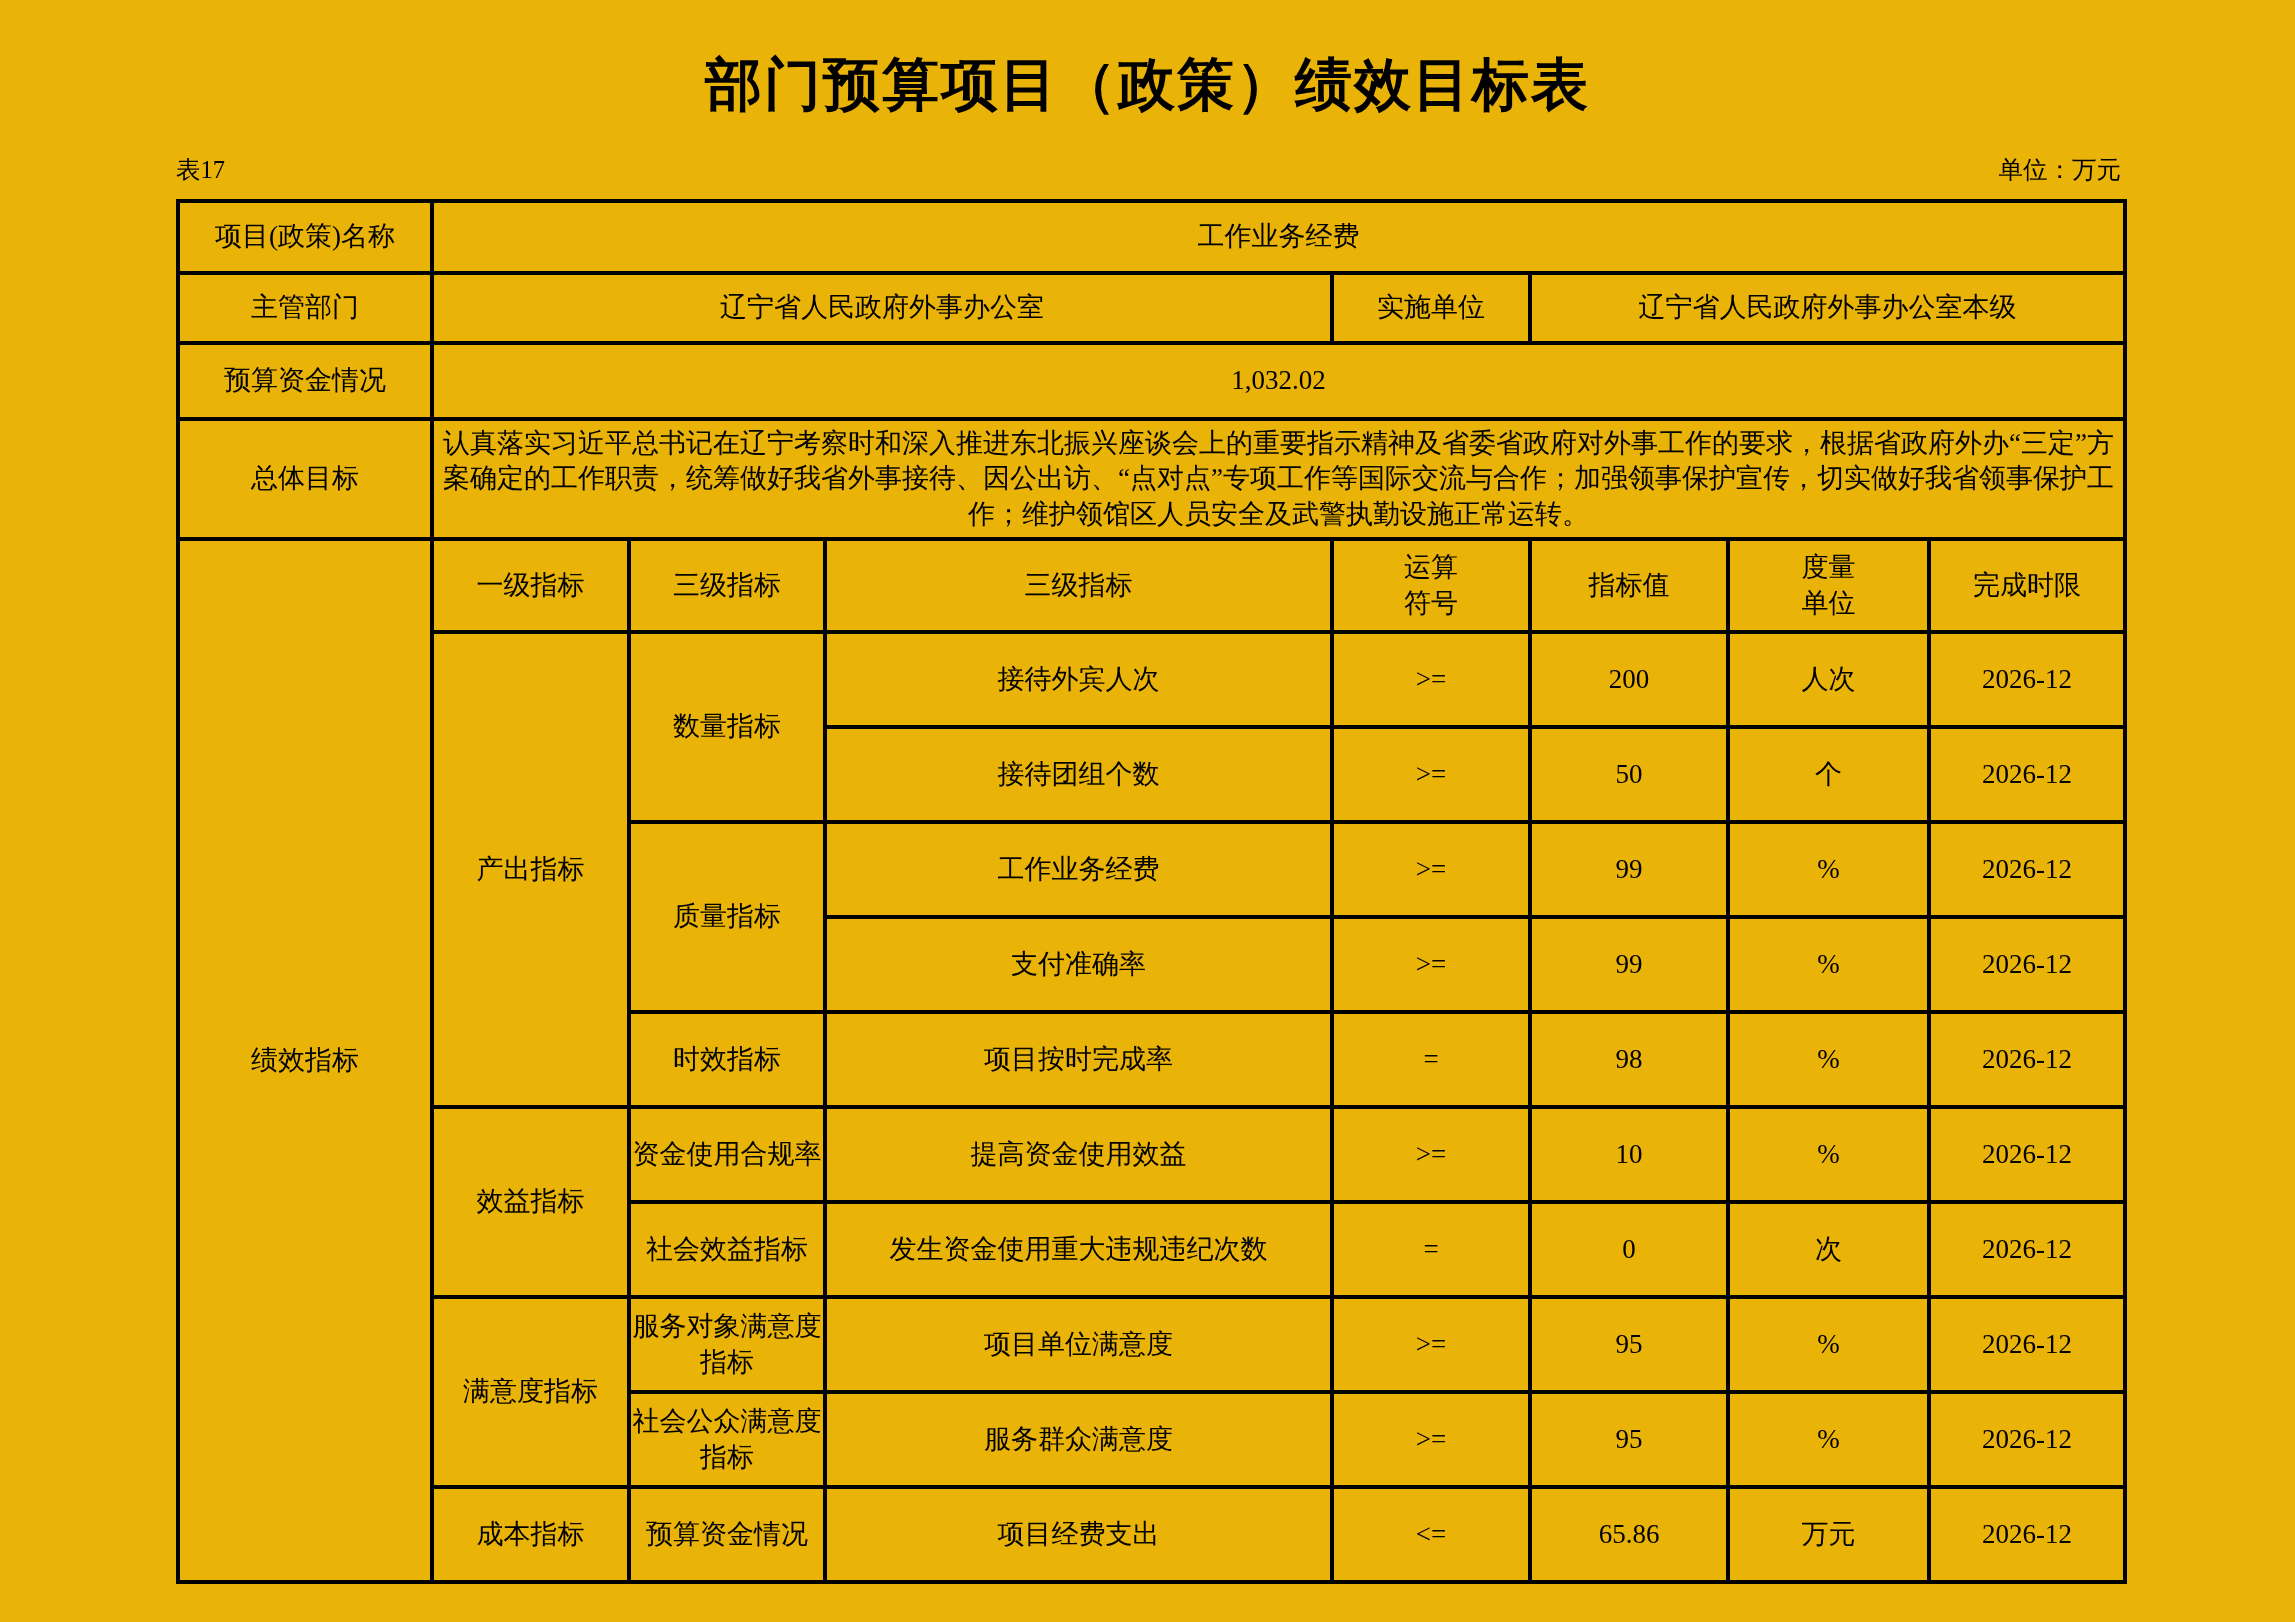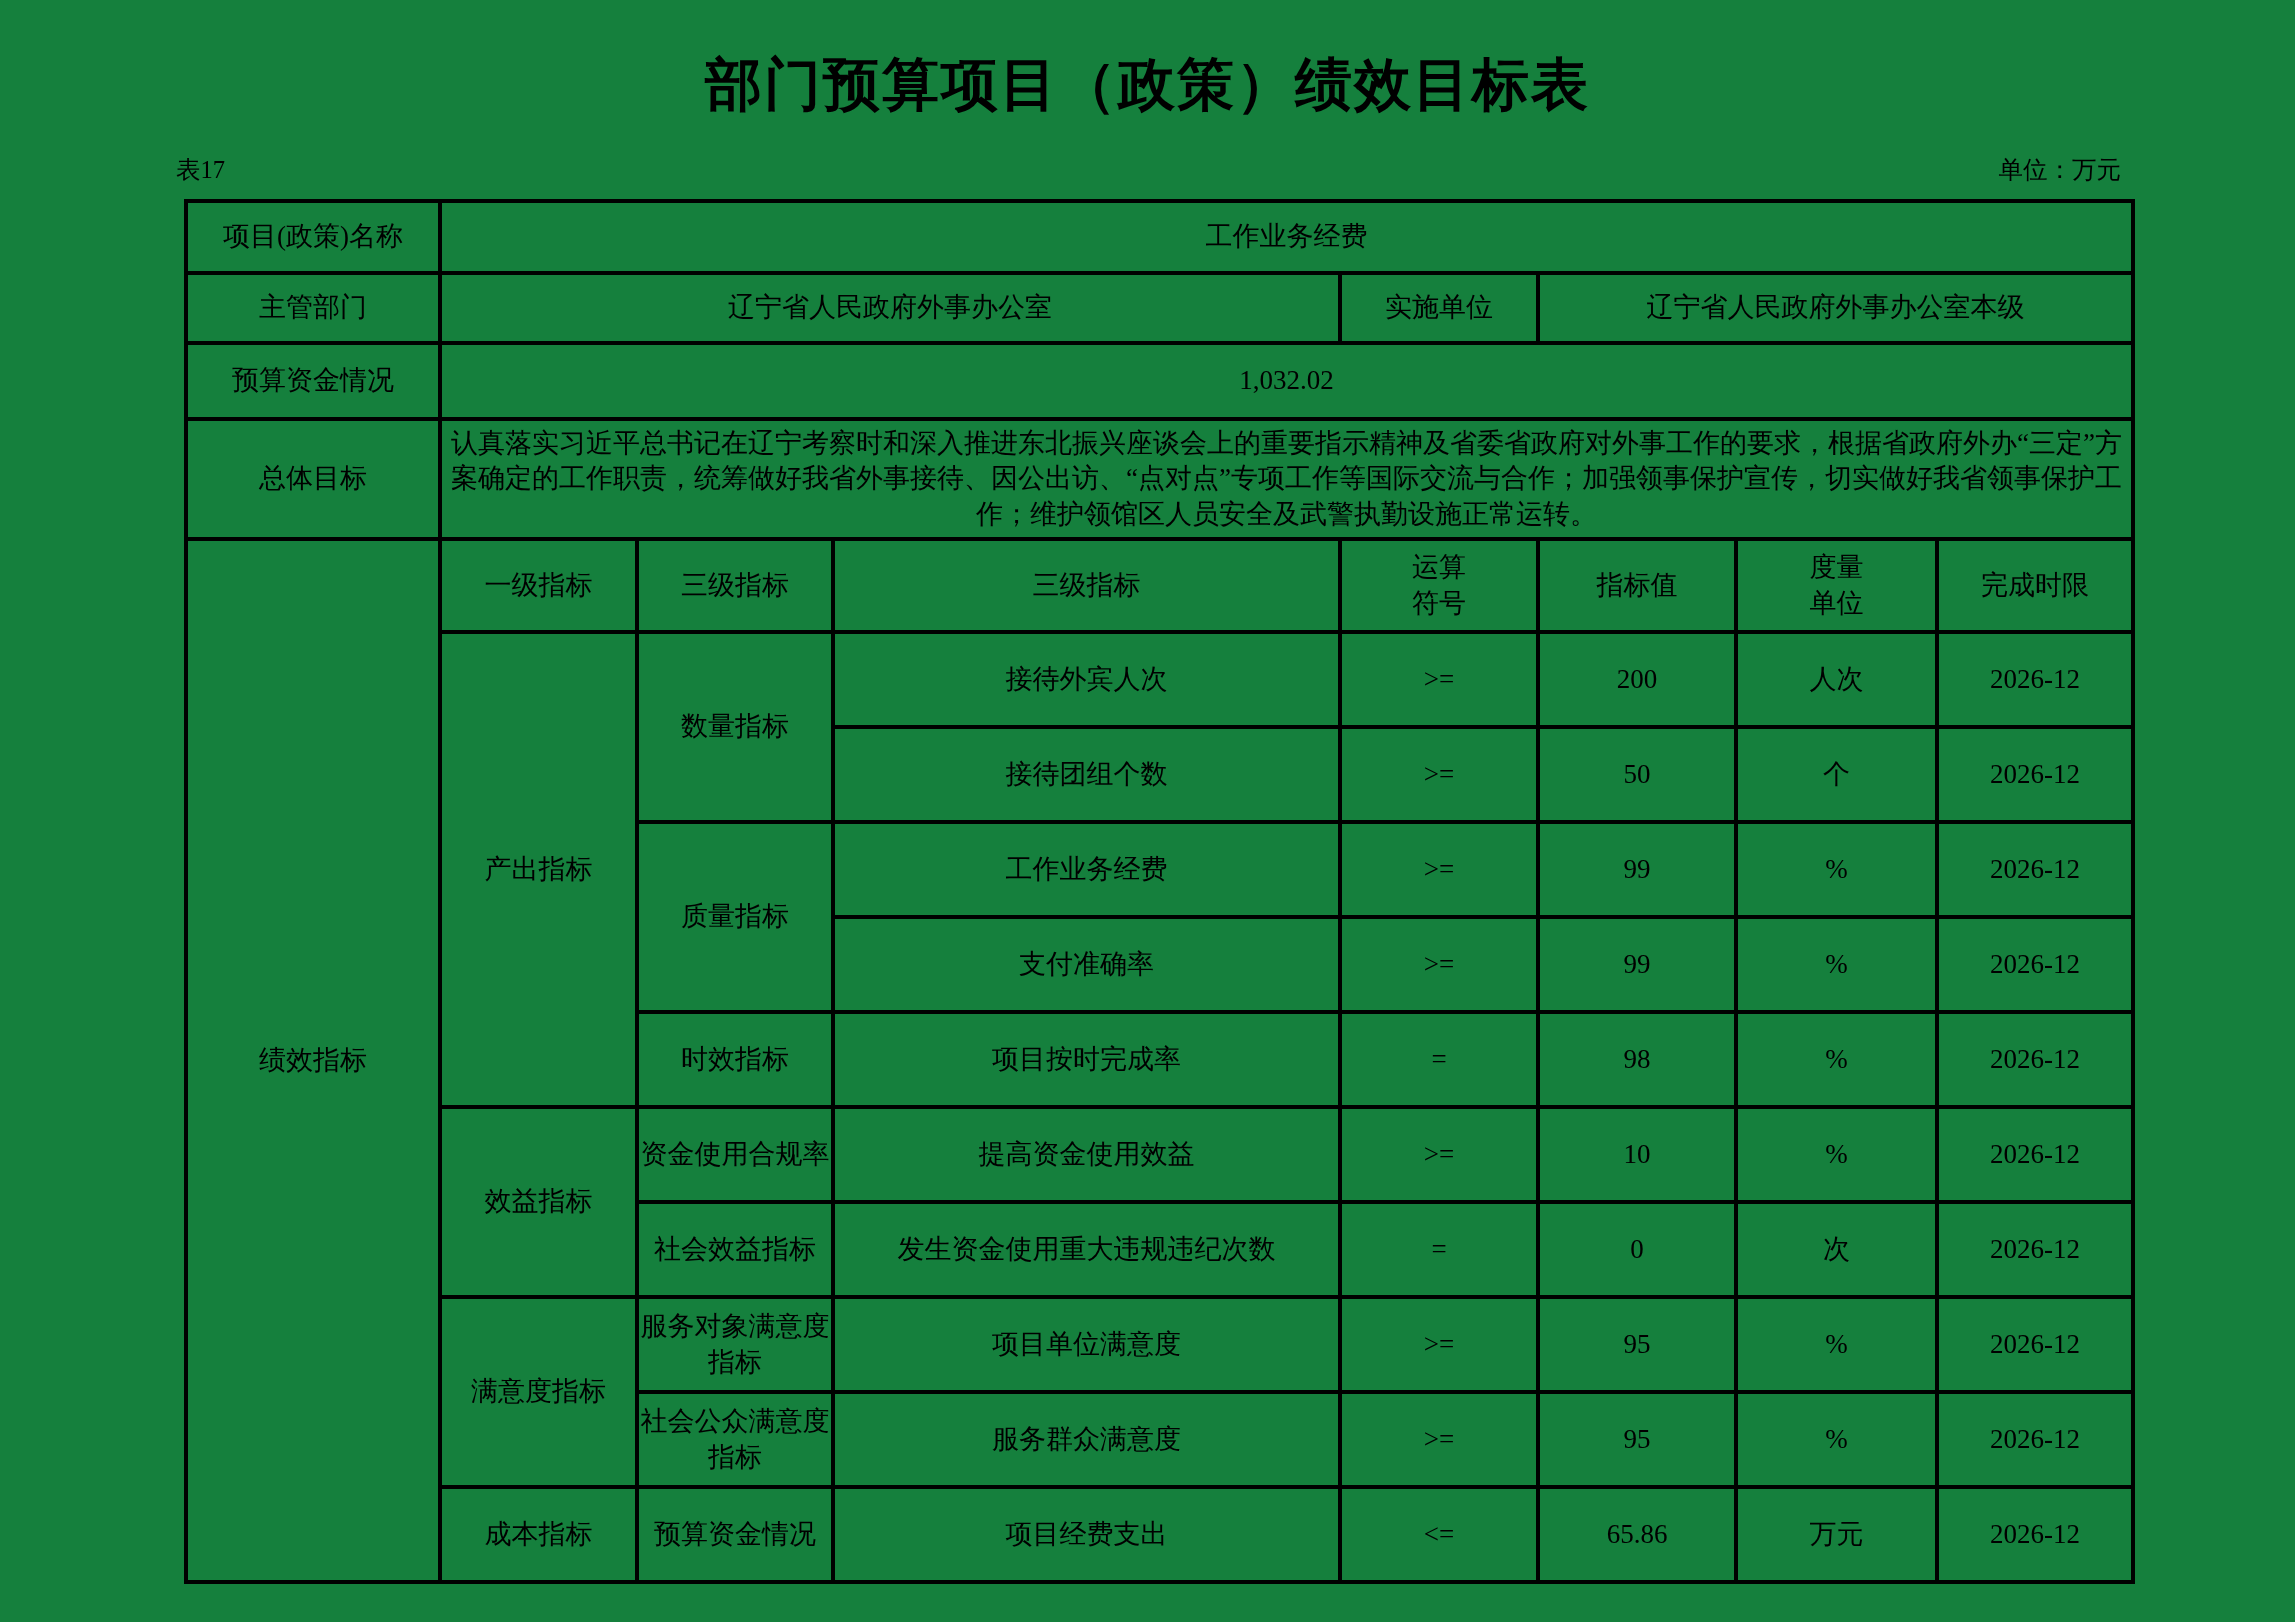--- a/index.html
+++ b/index.html
@@ -4,21 +4,21 @@
 <style>
   html, body {
     margin: 0;
     padding: 0;
     background: #ffffff;
   }
   .sheet {
     position: relative;
     width: 2295px;
     height: 1622px;
-    background: #15803d;
+    background: #eab308;
     color: #000000;
     font-family: "Liberation Serif", "DejaVu Serif", serif;
     overflow: hidden;
   }
   .title {
     position: absolute;
     top: 52px;
     left: 0;
     width: 100%;
     margin: 0;
@@ -35,21 +35,21 @@
     width: 1945px;
     display: flex;
     justify-content: space-between;
     align-items: flex-end;
     font-size: 24.5px;
     line-height: 1.2;
     gap: 10px;
   }
   table.grid {
     position: absolute;
-    left: 184px;
+    left: 176px;
     top: 199px;
     width: 1945px;
     border-collapse: collapse;
     table-layout: fixed;
     font-size: 27px;
   }
   table.grid td {
     border: 4.1px solid #000000;
     border-top-width: 4.8px;
     border-bottom-width: 4.8px;

